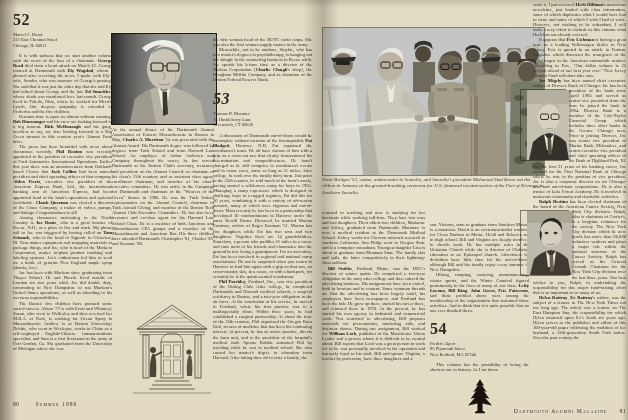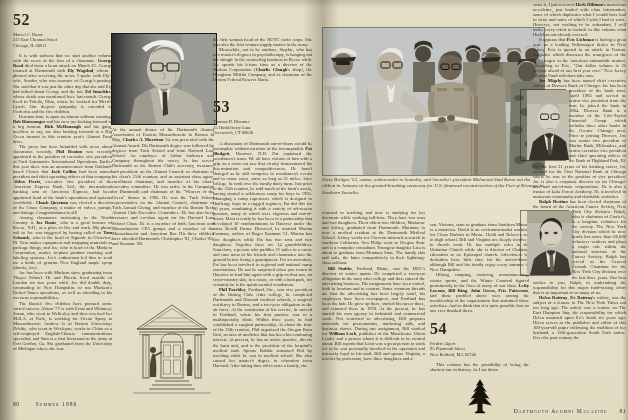--- a/index.html
+++ b/index.html
@@ -114,21 +114,21 @@
         <line x1="26" y1="83" x2="60" y2="83"></line>
         <line x1="23" y1="87" x2="63" y2="87"></line>
         <line x1="20" y1="91" x2="66" y2="91"></line>
         <line x1="4" y1="95" x2="82" y2="95" stroke-width=".5"></line>
       </svg>
     </figure>
 
     <section class="col" style="left:213px;top:37px;width:99px;height:365px;">
       <p class="ni">the first woman head of the ROTC cadet corps. She was also the first woman supply master in the army.</p>
       <p>Meanwhile, not to be outdone, Stephie, who has two master's degrees in psychotherapy, is hanging out her shingle in the counseling business in Keene while Joe spends his leisure time as a director of the Nashua Corporation (<b>Charlie Clough</b>'s shop), the Houghton Mifflin Company, and as chairman of the Boston Federal Reserve Bank.</p>
-      <h2 class="classnum" style="margin-top:17px;">53</h2>
+      <h2 class="classnum" style="margin-top:9px;font-style:italic;">53</h2>
       <div class="secretary">
         <div>Thomas D. Bloomer</div>
         <div>15 Huckleberry Lane</div>
         <div>Greenwich, CT 06830</div>
       </div>
       <p>A discussion of Dartmouth out-of-doors would be incomplete without mention of the incomparable <b>Pat Blodgett</b>, Hanover, N.H. Pat captained the woodsmen's team. We all have visions of him with a grip on a cross-cut saw that clearly demonstrated his determination and competitiveness. He hasn't changed as he still competes in woodsmen's events and in canoe races, some as long as 21 miles. After college, he took over the family dairy farm. Just prior to the 25th reunion, he sold much of the farm's assets, having started a wilderness camp for boys in 1965. Managing a camp experience which is designed to challenge boys in a rugged regimen, Pat did this for 20 years, combining it with a variety of off-season pursuits, many of which were vigorous and out-of-doors. Most recently he has been in a partnership that developed 10 condominiums in Hanover under the name Berrill Farms. Divorced, he married Marian Eastman, widow of Roger Eastman '51. Marian has five daughters while Pat has two sons and two daughters. Together there are 14 grandchildren. Somehow, a person who paddles 21 miles in a canoe and runs most of his friends and classmates into the ground before being a grandparent. For an avocation, Pat has been involved in regional and national camp associations. Do not be surprised when you return to Hanover to find him again with a grip on that saw, on cross-country skis, in a canoe, or with a backpack, for certainly he is the quintessential woodsman.</p>
       <p><b>Phil Parshley</b>, Portland, Ore., was vice president of the Outing Club. After college, he completed Dartmouth and Harvard medical schools, a surgical residency in Boston, and a two-year obligation in the air force. At the conclusion of his service, he moved to Portland, where his first practice was to a multispecialty clinic. Within three years, he had established a surgical partnership. At about the time of the 25th reunion, Phil organized the Oregon Burn Unit, an area of medicine that has been his continuing interest. At present, he has an active practice, directs the burn unit, and is the president of the hospital's medical staff. Spouse Bobbie sustained Phil by teaching while he was in medical school. She also earned her master's degree in education from Harvard. After taking time off to raise a family, she</p>
     </section>
 
     <div class="folio" style="left:13px;top:401px;">

